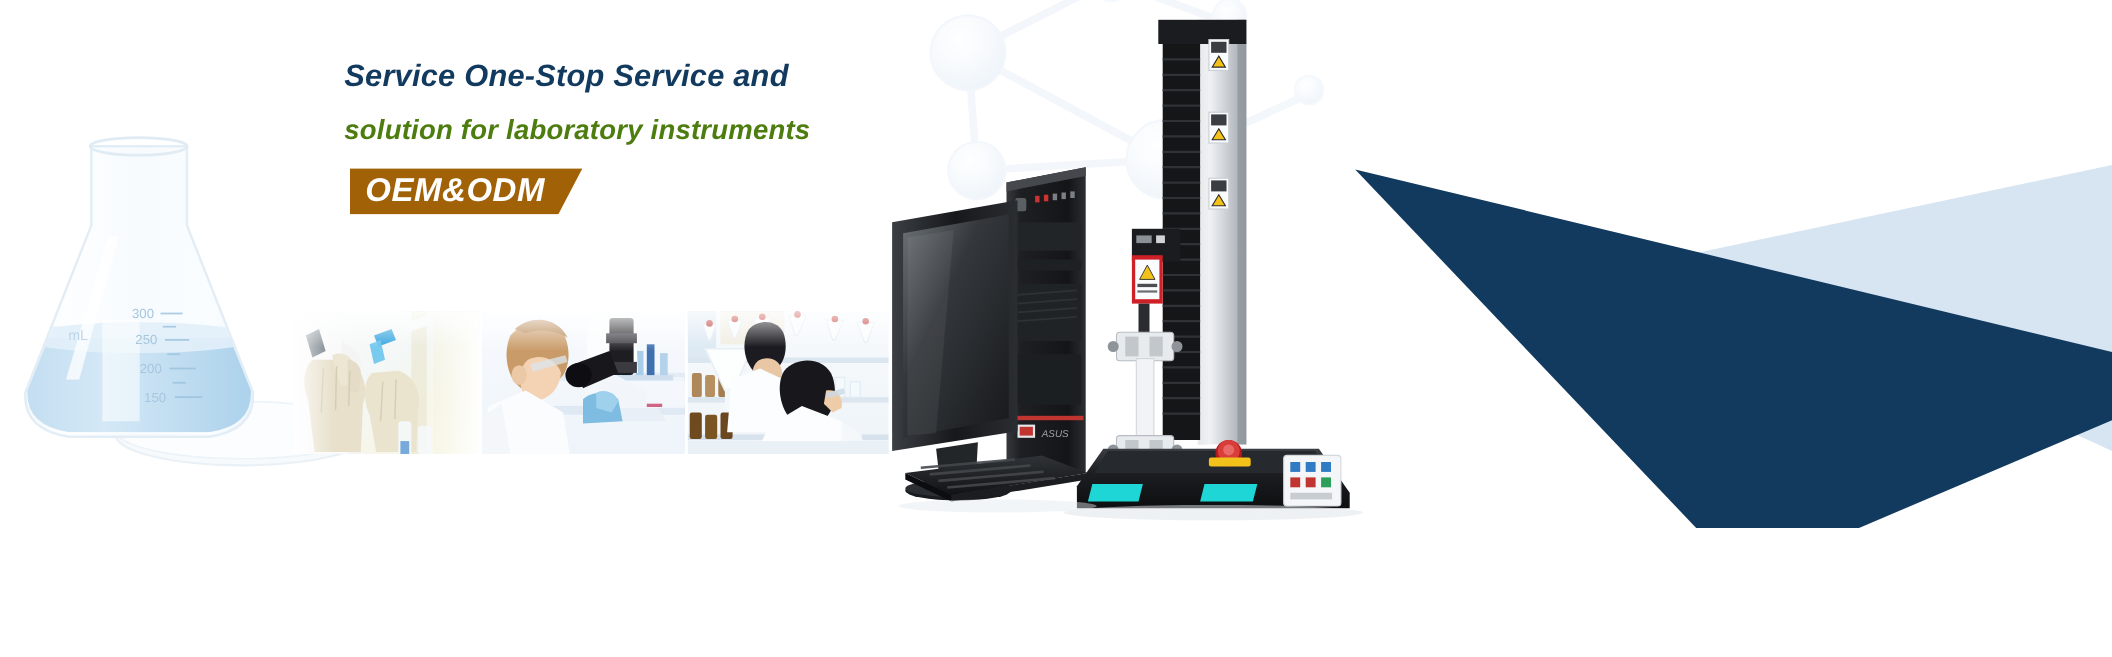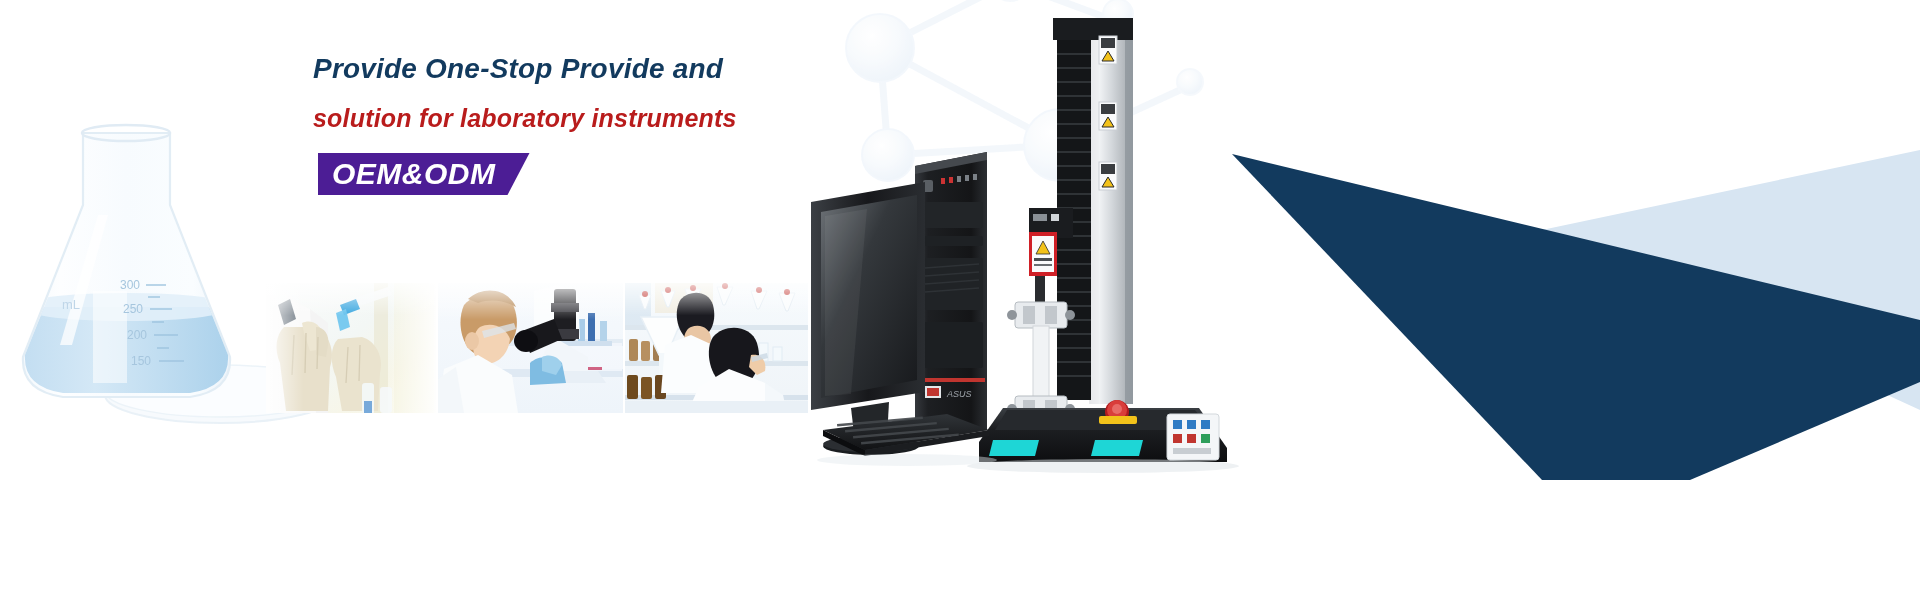--- a/index.html
+++ b/index.html
@@ -26,27 +26,27 @@
   
   .copy { position:absolute; left:313px; top:55px; width:720px; }
   .line1 {
     font-size:28px; font-weight:bold; font-style:italic;
     color:#123A5E; letter-spacing:.2px; line-height:1.0;
     white-space:nowrap;
   }
   .line2 {
     margin-top:23px;
     font-size:25px; font-weight:bold; font-style:italic;
-    color:#b91c1c; letter-spacing:.2px; line-height:1.0;
+    color:#4d7c0f; letter-spacing:.2px; line-height:1.0;
     white-space:nowrap;
   }
   .badge-row { margin-top:22px; height:42px; position:relative; }
   .badge {
     position:absolute; left:5px; top:0; height:42px;
-    background:#4c1d95;
+    background:#a16207;
     padding:0 34px 0 14px;
     display:flex; align-items:center;
     -webkit-clip-path:polygon(0 0, 100% 0, calc(100% - 22px) 100%, 0 100%);
     clip-path:polygon(0 0, 100% 0, calc(100% - 22px) 100%, 0 100%);
   }
   .badge-text {
     color:#ffffff; font-size:30px; font-weight:bold; font-style:italic;
     letter-spacing:.5px; white-space:nowrap; line-height:1;
   }
 
@@ -155,21 +155,21 @@
         <text x="130" y="194">300</text>
         <text x="133" y="218">250</text>
         <text x="137" y="244">200</text>
         <text x="141" y="270">150</text>
       </g>
       <text x="72" y="214" fill="#BFD6E8" font-family="Liberation Sans, sans-serif" font-size="13">mL</text>
     </svg>
   </div>
 
   <div class="copy">
-    <div class="line1 nosel">Provide One-Stop Provide and</div>
+    <div class="line1 nosel">Service One-Stop Service and</div>
     <div class="line2 nosel">solution for laboratory instruments</div>
     <div class="badge-row">
       <div class="badge">
         <span class="badge-text">OEM&amp;ODM</span>
       </div>
     </div>
   </div>
 
   <div class="thumbs">
 

